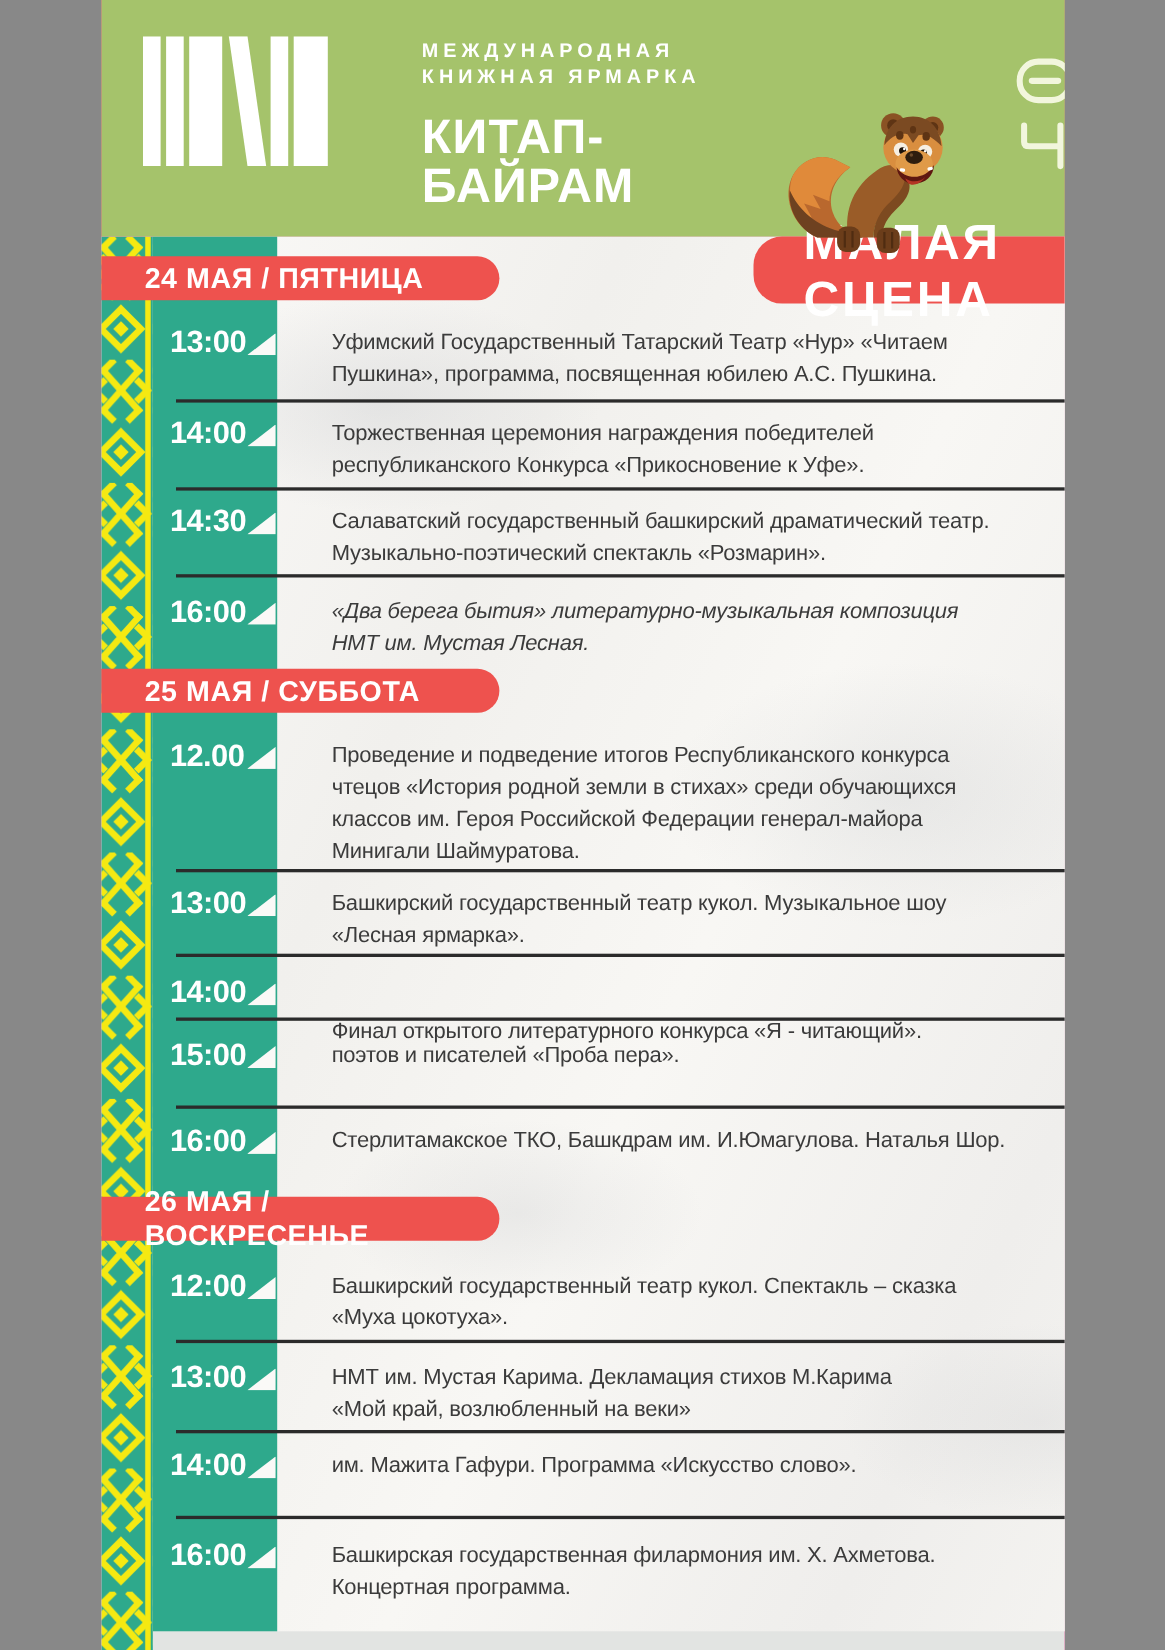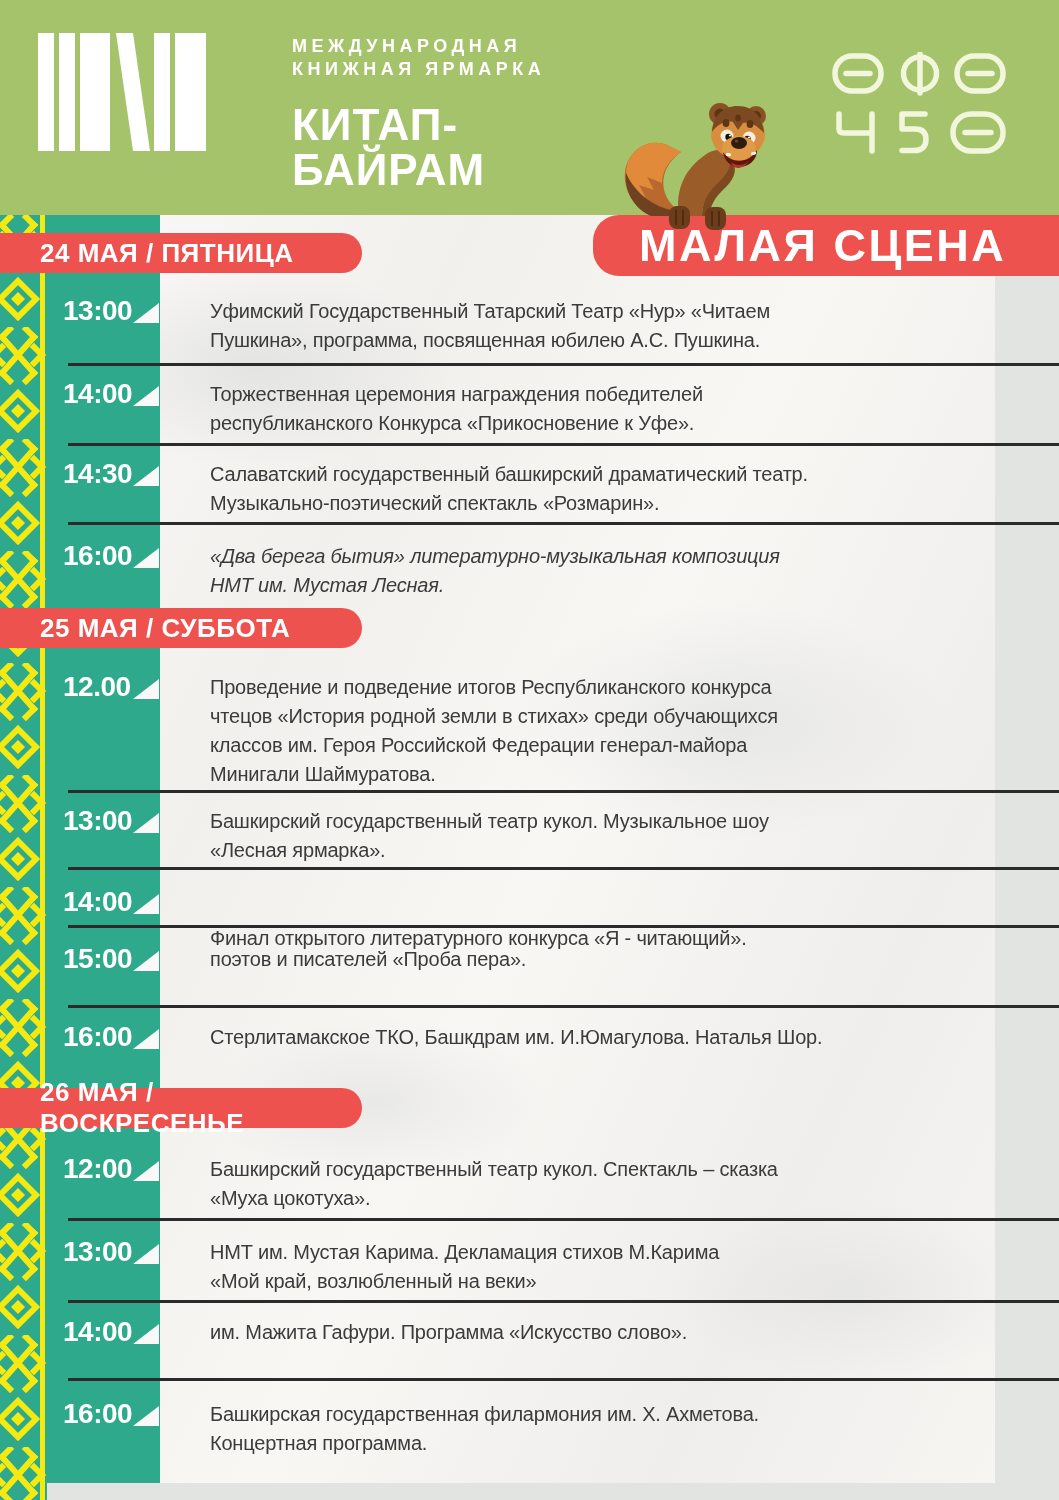--- a/index.html
+++ b/index.html
@@ -1,16 +1,16 @@
 <!DOCTYPE html>
 <html style="--green: #a5c36b; --red: #ee524e; --teal: #2ea98c;"><head>
 <meta charset="utf-8">
 <style>
   html,body{margin:0;padding:0;background:#888;}
-  .canvas{position:relative;width:1059px;height:1500px;overflow:hidden;
+  .canvas{position:relative;width:876px;height:1500px;overflow:hidden;
     font-family:"Liberation Sans",sans-serif;background:#ec4899;margin:0 auto;}
 
   
   .content-bg{position:absolute;left:0;top:215px;right:0;bottom:0;background:#e2e4e2;z-index:0;}
   .paper{position:absolute;left:47px;top:215px;width:948px;height:1268px;z-index:1;
     background:
       radial-gradient(ellipse 320px 160px at 22% 12%, rgba(185,188,193,.28), transparent 62%),
       radial-gradient(ellipse 360px 200px at 72% 40%, rgba(182,186,190,.22), transparent 60%),
       radial-gradient(ellipse 280px 140px at 35% 70%, rgba(188,190,194,.24), transparent 60%),
       radial-gradient(ellipse 300px 150px at 85% 85%, rgba(188,190,194,.20), transparent 60%),

